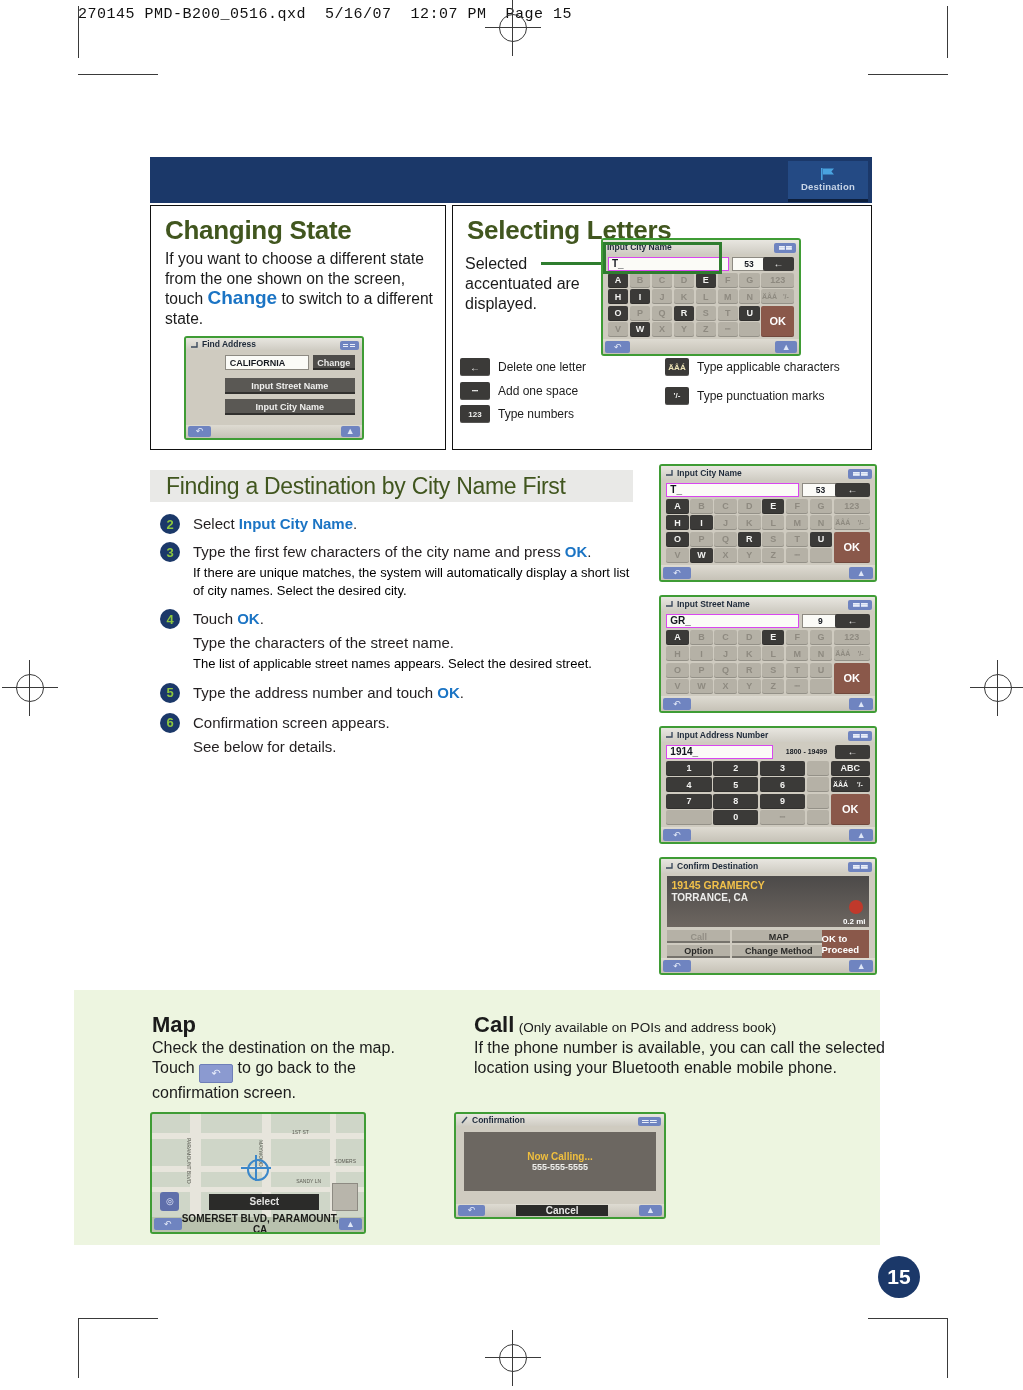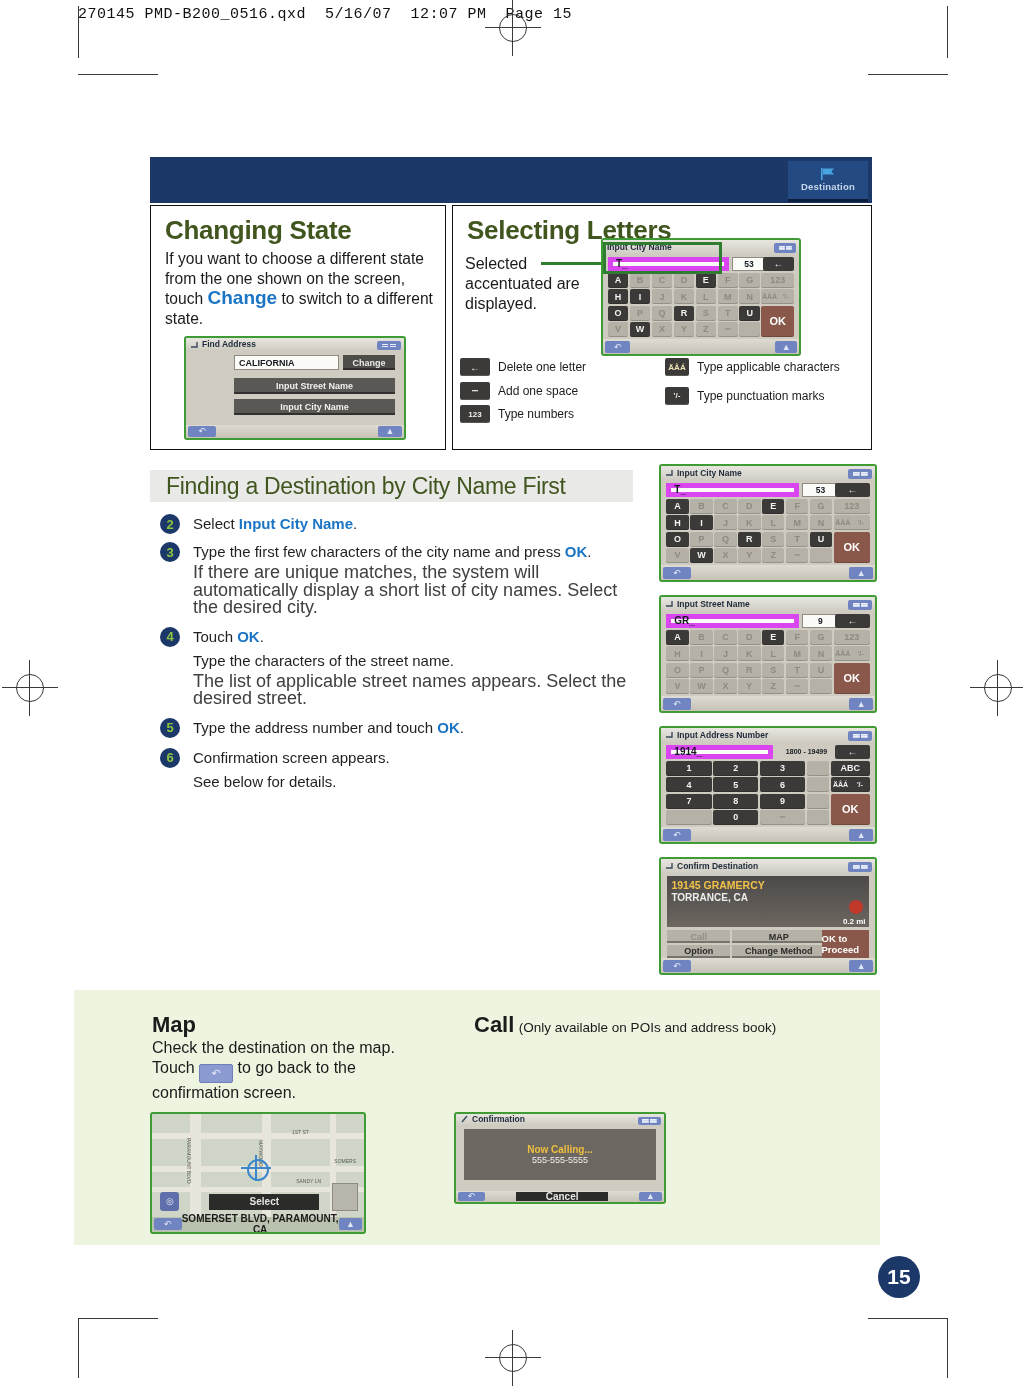--- a/index.html
+++ b/index.html
@@ -54,21 +54,21 @@
   .dev .bottombar{position:absolute;left:0;bottom:0;width:100%;height:13%;
       background:linear-gradient(#dedbd2,#c6c2b7);display:flex;align-items:center;
       justify-content:space-between;}
   .bk-btn{width:13%;height:80%;margin-left:2px;background:#6f84c0;border-radius:2px;
       display:flex;align-items:center;justify-content:center;color:#e6ecfa;font-size:9px;}
   .np-btn{width:11%;height:80%;margin-right:2px;background:#6f84c0;border-radius:2px;
       display:flex;align-items:center;justify-content:center;color:#dfe7f7;font-size:9px;}
 
   
   .kb-input{position:absolute;left:2.5%;top:15%;width:62%;height:12%;background:#fbfbf7;
-      border:5px solid #d946ef;display:flex;align-items:center;padding-left:3px;
+      border:1px solid #d946ef;display:flex;align-items:center;padding-left:3px;
       font-size:10px;font-weight:bold;color:#14181f;box-sizing:border-box;}
   .kb-count{position:absolute;left:66%;top:15%;width:17%;height:12%;background:#fbfbf7;
       border:1px solid #8d8a82;display:flex;align-items:center;justify-content:center;
       font-size:8.5px;font-weight:bold;color:#14181f;box-sizing:border-box;}
   .kb-del{position:absolute;right:2.5%;top:15%;width:16%;height:12%;background:#3b3a38;
       border-radius:2px;display:flex;align-items:center;justify-content:center;
       color:#f0f0ee;font-size:10px;}
   .keys{position:absolute;left:2.5%;top:29%;width:95%;height:56%;
       display:grid;grid-template-columns:repeat(7,1fr) 1.6fr;grid-template-rows:repeat(4,1fr);gap:1.5px;}
   .key{background:#b5b1a6;border-radius:2px;display:flex;align-items:center;justify-content:center;
@@ -104,21 +104,21 @@
       display:flex;align-items:center;}
   .sec-head span{font-size:23px;font-weight:normal;color:#41561f;margin-left:16px;letter-spacing:-.3px;}
 
   
   .steps{position:absolute;left:155px;top:512px;width:480px;}
   .step{position:relative;padding-left:38px;margin-bottom:4px;}
   .badge{position:absolute;left:5px;top:2px;width:20px;height:20px;border-radius:50%;
       background:#1b3869;color:#8cc63e;font-size:13px;font-weight:bold;
       display:flex;align-items:center;justify-content:center;}
   .st-main{font-size:15px;line-height:24px;color:#231f20;}
-  .st-sub{font-size:18px;line-height:17.5px;color:#404040;}
+  .st-sub{font-size:13px;line-height:17.5px;color:#000000;}
   .lnk{color:#1b74c4;font-weight:bold;}
 
   
   .legend{position:absolute;left:460px;top:358px;width:412px;}
   .lg-col{position:absolute;}
   .lg-row{display:flex;align-items:flex-start;margin-bottom:5px;}
   .lg-ico{width:30px;height:18px;background:#3b3a38;border-radius:2px;display:flex;
       align-items:center;justify-content:center;color:#f1f1ef;font-size:10px;font-weight:bold;flex:none;
       margin-right:8px;box-shadow:inset 0 -1px 0 rgba(255,255,255,.15);}
   .lg-ico.small{font-size:8px;}
@@ -181,21 +181,21 @@
       <div class="lbl">Destination</div>
     </div>
   </div>
 
   <div class="boxrow">
 
     <div class="box box-left">
       <div class="bx-title">Changing State</div>
       <div class="bx-body"><span>If you want to choose a different state from the one shown on the screen, touch </span><span class="blue-b">Change</span><span> to switch to a different state.</span></div>
 
-      <div class="dev" style="position:absolute;left:33px;top:130px;width:222px;height:104px;">
+      <div class="dev" style="position:absolute;left:33px;top:130px;width:180px;height:104px;">
         <div class="titlebar">
           <svg width="9" height="9" viewBox="0 0 9 9" style="margin-right:3px;">
             <path d="M1 7 L7 7 L7 2" stroke="#3b4a5e" fill="none" stroke-width="1.4"></path>
           </svg>
           <span class="tt">Find Address</span>
         </div>
         <div class="grid-btn">
             <i></i>
           </div>
         <div style="position:absolute;left:22%;top:17%;width:48%;height:15%;background:#fbfbf7;border:1px solid #8d8a82;display:flex;align-items:center;padding-left:4px;font-size:9px;font-weight:bold;color:#14181f;box-sizing:border-box;">CALIFORNIA</div>
@@ -553,35 +553,36 @@
         <div class="t">SOMERSET BLVD, PARAMOUNT, CA</div>
         <div class="np-btn">▲</div>
       </div>
     </div>
 
     <div style="position:absolute;left:400px;top:22px;width:420px;">
       <div>
         <span class="g-title">Call</span>
         <span class="g-sub">(Only available on POIs and address book)</span>
       </div>
-    </div>
-
-    <div class="dev" style="position:absolute;left:380px;top:122px;width:212px;height:92px;background:#cfcbc0;">
+      <div class="g-body">If the phone number is available, you can call the selected location using your Bluetooth enable mobile phone.</div>
+    </div>
+
+    <div class="dev" style="position:absolute;left:380px;top:122px;width:212px;height:107px;background:#cfcbc0;">
       <div class="titlebar">
         <svg width="9" height="9" viewBox="0 0 9 9" style="margin-right:3px;">
           <path d="M2 7 L7 1" stroke="#3b4a5e" fill="none" stroke-width="1.4"></path>
           </svg>
         <span class="tt">Confirmation</span>
       </div>
       <div class="grid-btn">
           <i></i>
         </div>
       <div style="position:absolute;left:4%;top:17%;width:92%;height:58%;background:#6c6761;display:flex;flex-direction:column;align-items:center;justify-content:center;">
         <div style="font-size:10px;font-weight:bold;color:#f0bf3e;">Now Calling...</div>
-        <div style="font-size:9px;font-weight:normal;color:#efefed;margin-top:0;">555-555-5555</div>
+        <div style="font-size:9px;font-weight:bold;color:#efefed;margin-top:0;">555-555-5555</div>
       </div>
       <div class="bottombar">
         <div class="bk-btn">↶</div>
         <div style="width:44%;height:78%;background:#2b2b29;display:flex;align-items:center;justify-content:center;color:#e6e6e4;font-size:10px;font-weight:bold;">Cancel</div>
         <div class="np-btn">▲</div>
       </div>
     </div>
   </div>
 
   <div class="pageno">15</div>

